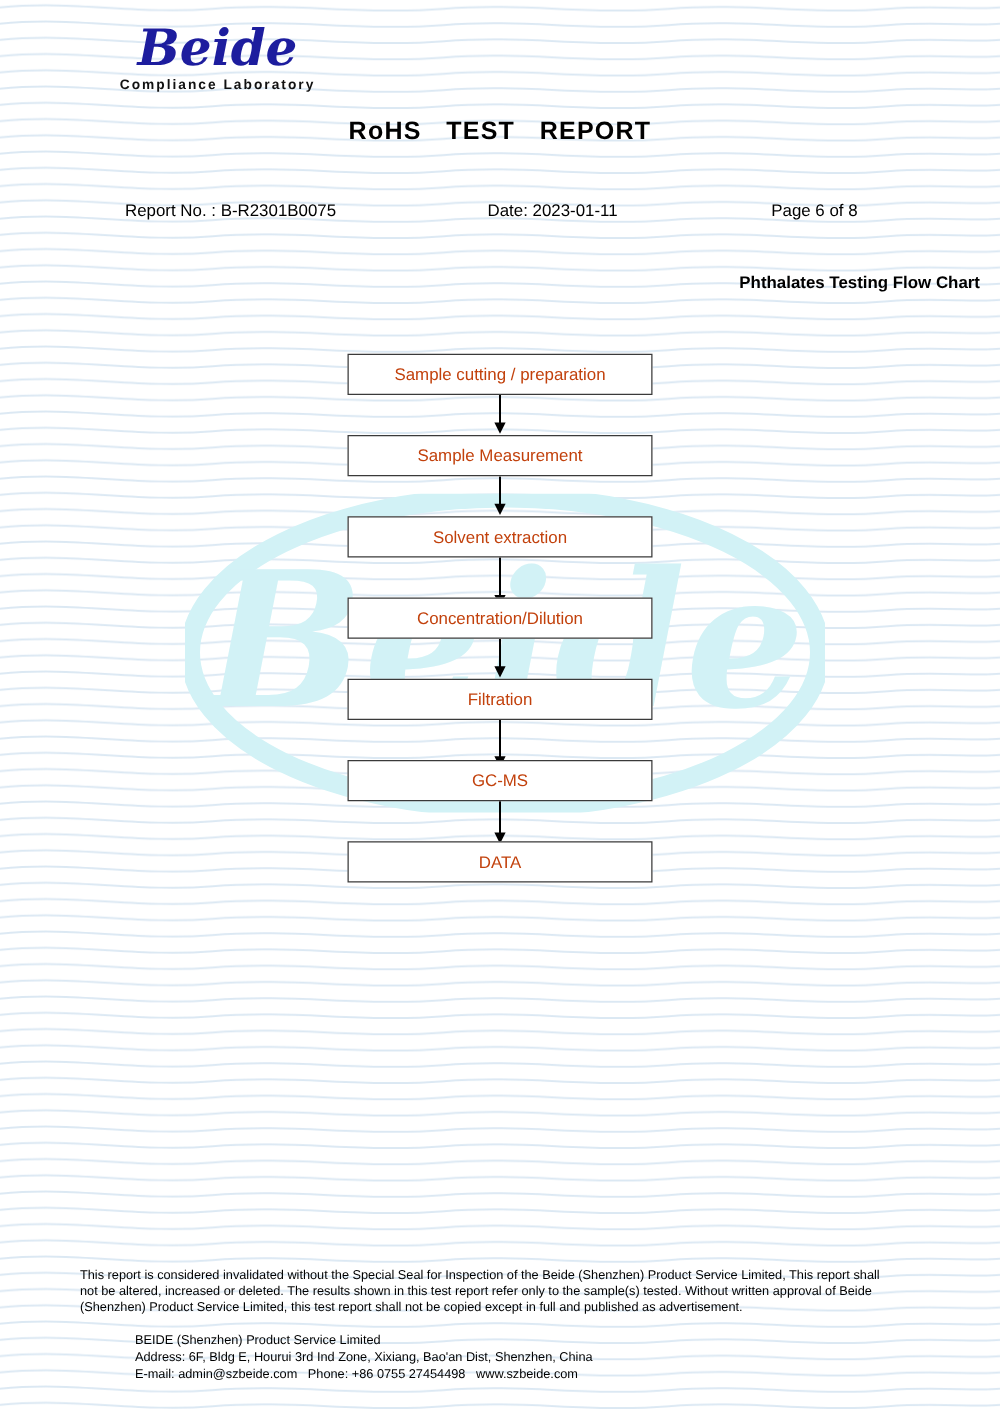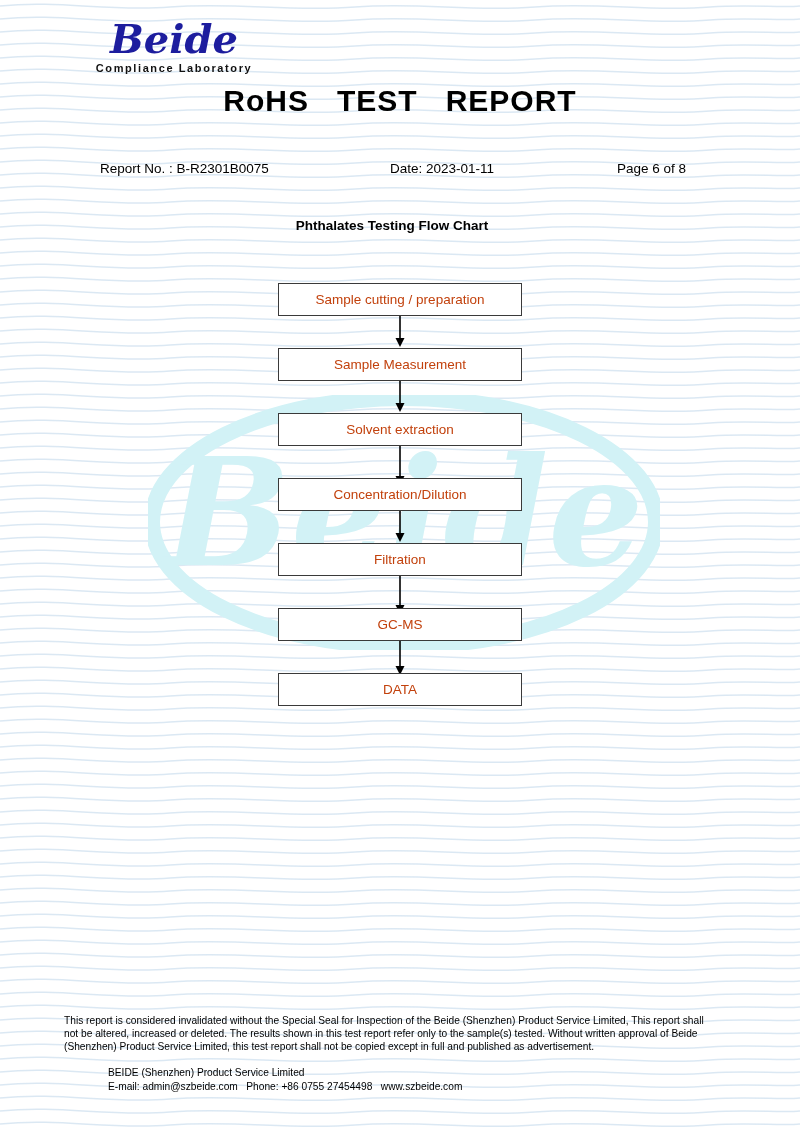--- a/index.html
+++ b/index.html
@@ -70,24 +70,24 @@
     font-size: 11px;
     letter-spacing: 1.6px;
     color: #111111;
     margin-top: 2px;
   }
 
   
   .doc-title {
     position: absolute;
     left: 0;
-    top: 84px;
+    top: 94px;
     width: 800px;
     text-align: center;
-    font-size: 30px;
+    font-size: 20px;
     font-weight: bold;
     letter-spacing: 1px;
     white-space: pre;
   }
 
   
   .meta-row {
     position: absolute;
     left: 100px;
     top: 161px;
@@ -97,21 +97,21 @@
   .meta-report { position: absolute; left: 0px; top: 0; white-space: nowrap; }
   .meta-date   { position: absolute; left: 290px; top: 0; white-space: nowrap; }
   .meta-page   { position: absolute; left: 517px; top: 0; white-space: nowrap; }
 
   
   .chart-heading {
     position: absolute;
     left: 0;
     top: 218px;
     width: 784px;
-    text-align: center;
+    text-align: right;
     font-size: 13.5px;
     font-weight: bold;
   }
 
   
   .flow {
     position: absolute;
     left: 278px;
     top: 283px;
     width: 244px;
@@ -264,17 +264,18 @@
       <div class="flow-step">
         <div class="flow-box">DATA</div>
       </div>
 
     </div>
 
     <div class="footer-note">This report is considered invalidated without the Special Seal for Inspection of the Beide (Shenzhen) Product Service Limited, This report shall not be altered, increased or deleted. The results shown in this test report refer only to the sample(s) tested. Without written approval of Beide (Shenzhen) Product Service Limited, this test report shall not be copied except in full and published as advertisement.</div>
 
     <div class="footer-company">
       <div>BEIDE (Shenzhen) Product Service Limited</div>
+      <div>Address: 6F, Bldg E, Hourui 3rd Ind Zone, Xixiang, Bao'an Dist, Shenzhen, China</div>
       <div>E-mail: admin@szbeide.com   Phone: +86 0755 27454498   www.szbeide.com</div>
     </div>
 
   </div>
 </div>
 
 </body></html>

